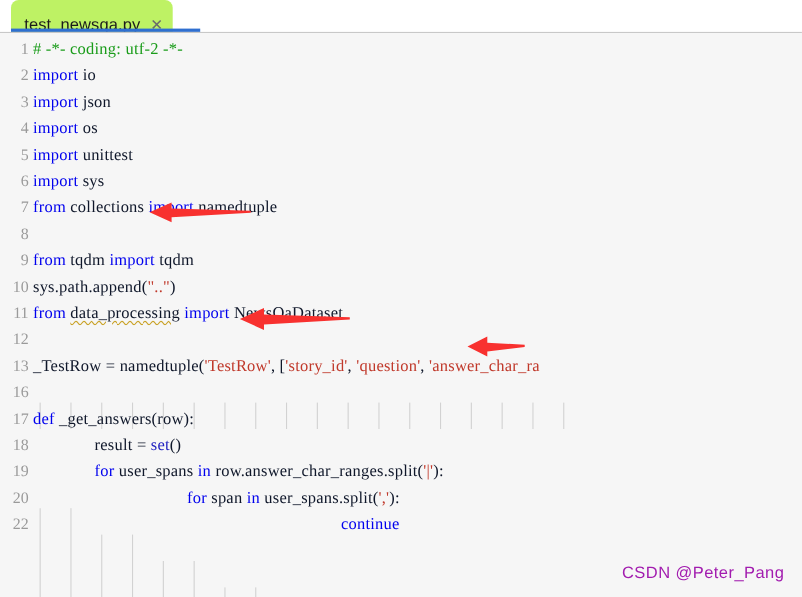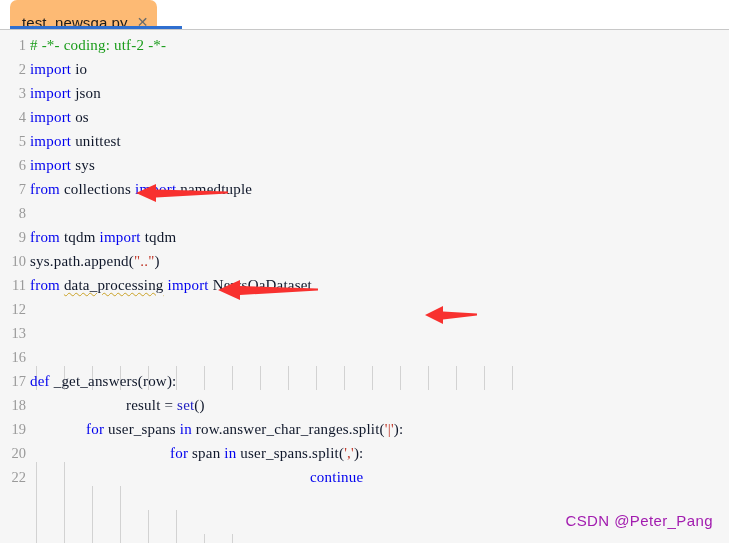--- a/index.html
+++ b/index.html
@@ -24,21 +24,21 @@
     padding-left: 10px;
     box-sizing: border-box;
     position: relative;
   }
   .tab {
     display: flex;
     align-items: center;
     gap: 9px;
     height: 44px;
     padding: 0 9px 0 12px;
-    background: #fdba74;
+    background: #bef264;
     border-radius: 7px 7px 0 0;
     box-sizing: border-box;
   }
   .tab-label {
     font-family: "Liberation Sans", "DejaVu Sans", sans-serif;
     font-size: 15px;
     color: #1b1b1b;
     letter-spacing: 0.1px;
     white-space: nowrap;
   }
@@ -251,37 +251,38 @@
       <span class="code"><span class="kw">from</span><span class="pl"> </span><span class="pl wavy">data_processing</span><span class="pl"> </span><span class="kw">import</span><span class="pl"> </span><span class="pl">NewsQaDataset</span></span>
     </div>
 
     <div class="line">
       <span class="lineno">12</span>
       <span class="code"></span>
     </div>
 
     <div class="line">
       <span class="lineno">13</span>
+      <span class="code"><span class="pl">_TestRow = namedtuple(</span><span class="st">'TestRow'</span><span class="pl">, [</span><span class="st">'story_id'</span><span class="pl">, </span><span class="st">'question'</span><span class="pl">, </span><span class="st">'answer_char_ra</span></span>
     </div>
 
 
 
     <div class="line">
       <span class="lineno">16</span>
       <span class="code"></span>
     </div>
 
     <div class="line">
       <span class="lineno">17</span>
       <span class="code"><span class="kw">def</span><span class="pl"> _get_answers(row):</span></span>
     </div>
 
     <div class="line">
       <span class="lineno">18</span>
-      <span class="code" style="left:86px;margin-left:40px;"><span class="pl">result = </span><span class="fn">set</span><span class="pl">()</span></span>
+      <span class="code" style="left:86px;"><span class="pl">result = </span><span class="fn">set</span><span class="pl">()</span></span>
     </div>
 
     <div class="line">
       <span class="lineno">19</span>
       <span class="code" style="left:86px;"><span class="kw">for</span><span class="pl"> user_spans </span><span class="kw">in</span><span class="pl"> row.answer_char_ranges.split(</span><span class="st">'|'</span><span class="pl">):</span></span>
     </div>
 
     <div class="line">
       <span class="lineno">20</span>
       <span class="code" style="left:170px;"><span class="kw">for</span><span class="pl"> span </span><span class="kw">in</span><span class="pl"> user_spans.split(</span><span class="st">','</span><span class="pl">):</span></span>

